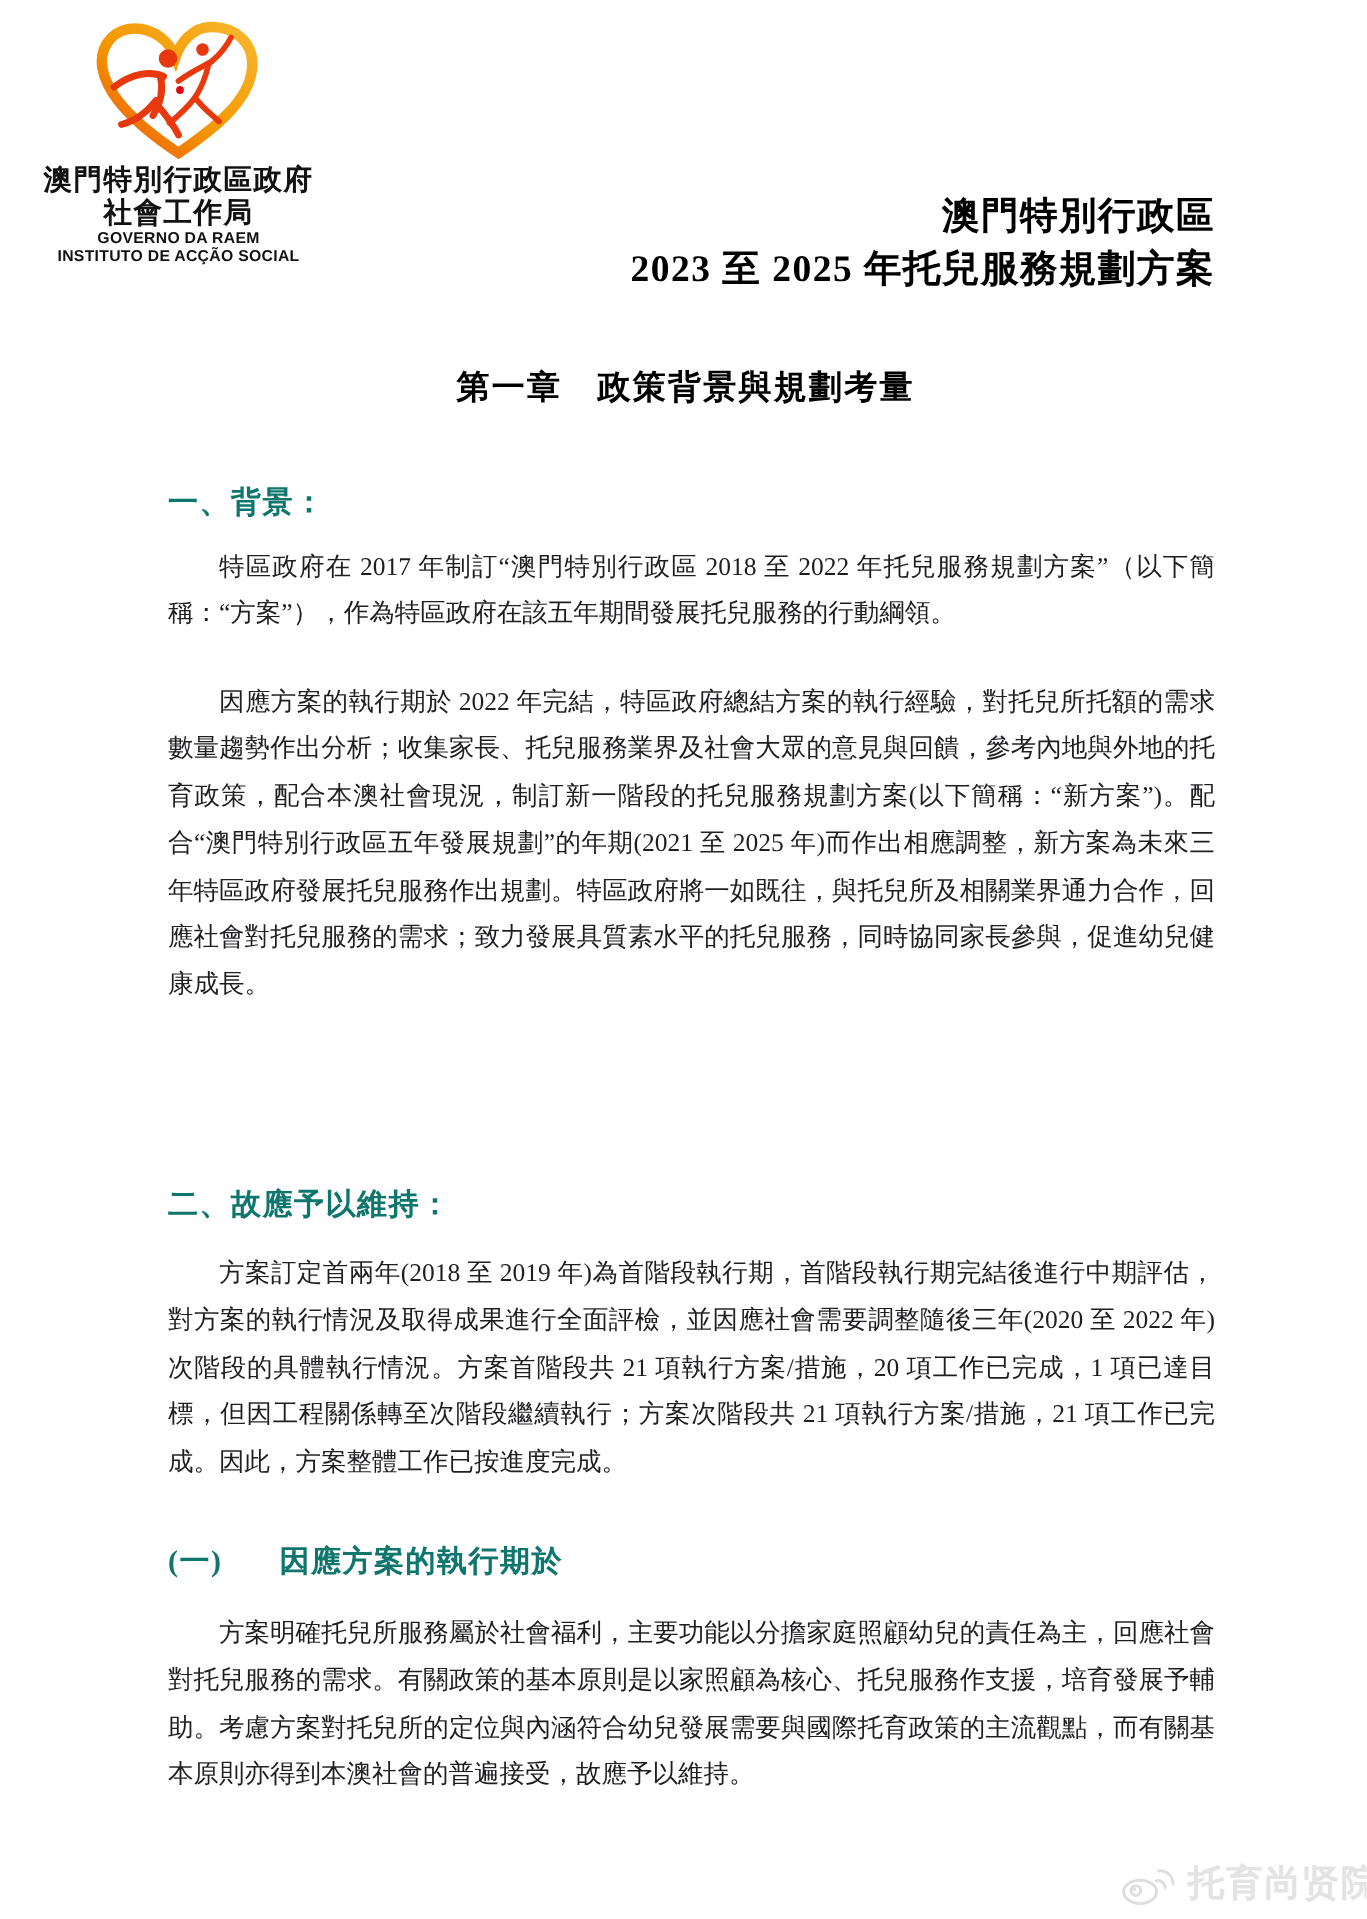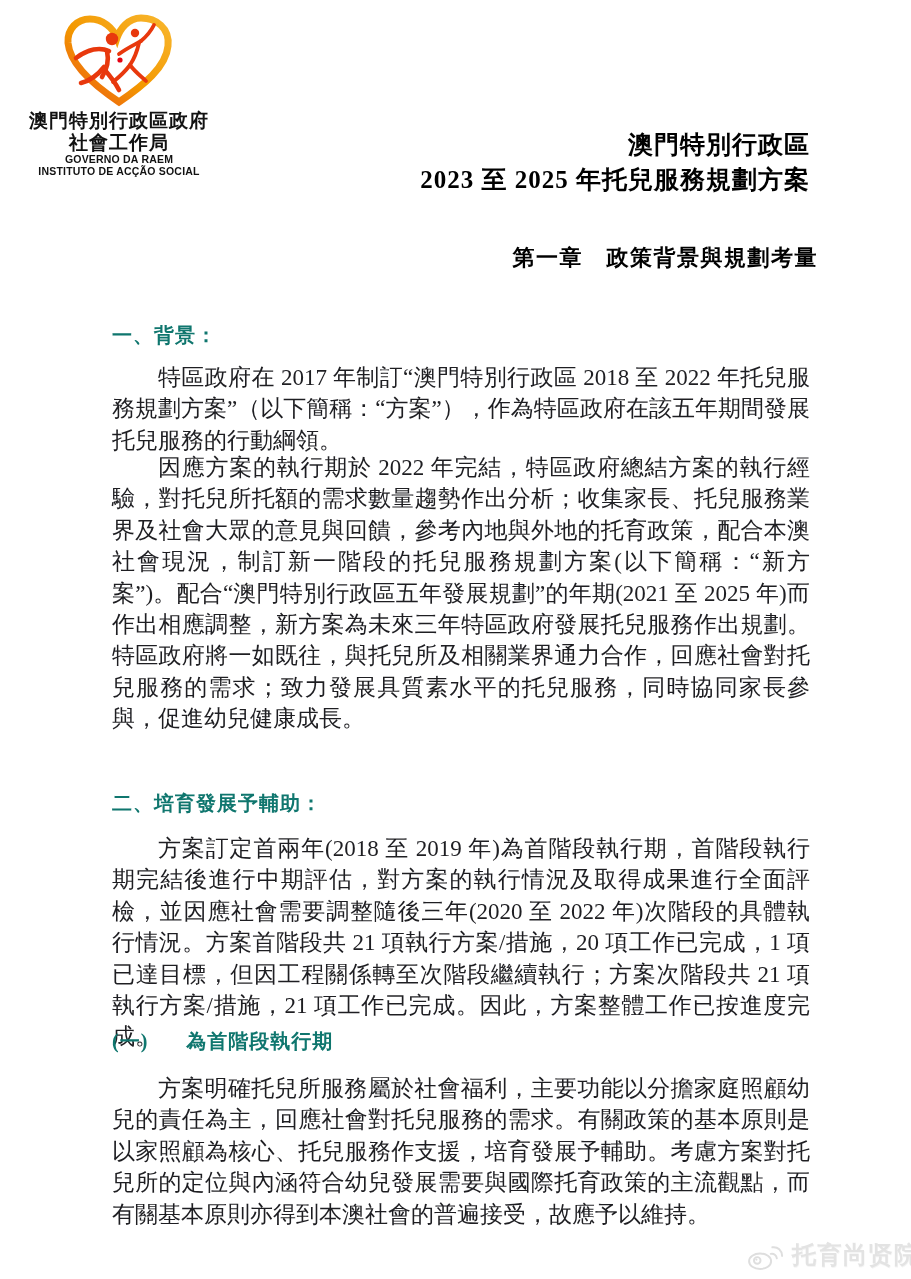--- a/index.html
+++ b/index.html
@@ -18,31 +18,31 @@
   .logo-heart{display:block;margin:0 auto;}
   .org-zh{font-weight:bold;font-size:19px;line-height:22px;letter-spacing:1px;}
   .org-pt{font-weight:bold;font-size:10.5px;line-height:11.5px;letter-spacing:0.2px;text-align:center;}
 
   
   .title-block{
     left:112px;top:128px;width:698px;text-align:right;
     font-weight:bold;font-size:25px;line-height:34.5px;color:#000;letter-spacing:1px;
   }
   .chapter{
-    left:120px;top:244px;width:698px;text-align:right;
+    left:108px;top:244px;width:698px;text-align:center;
     font-weight:bold;font-size:22px;line-height:28px;color:#000;letter-spacing:1.5px;
   }
 
   
   .sec-h{
     left:112px;width:698px;font-weight:bold;font-size:20px;line-height:26px;
     color:#0f766e;letter-spacing:1px;
   }
   .body-p{
-    left:112px;width:698px;margin:0;font-size:23px;line-height:31.4px;
+    left:112px;width:698px;margin:0;font-size:17px;line-height:31.4px;
     text-align:justify;text-indent:2em;color:#1e1e22;
   }
   .sub-title-gap{margin-left:38px;}
 
   
   .watermark{
     left:746px;top:1239px;display:flex;align-items:center;gap:8px;
     font-family:"Liberation Sans","DejaVu Sans",sans-serif;
   }
   .wm-text{
@@ -96,25 +96,25 @@
     <div>澳門特別行政區</div>
     <div>2023 至 2025 年托兒服務規劃方案</div>
   </div>
 
   <div class="abs chapter">第一章　政策背景與規劃考量</div>
 
   <div class="abs sec-h" style="top:322px;">一、背景：</div>
   <p class="abs body-p" style="top:362px;">特區政府在 2017 年制訂“澳門特別行政區 2018 至 2022 年托兒服務規劃方案”（以下簡稱：“方案”），作為特區政府在該五年期間發展托兒服務的行動綱領。</p>
   <p class="abs body-p" style="top:452px;">因應方案的執行期於 2022 年完結，特區政府總結方案的執行經驗，對托兒所托額的需求數量趨勢作出分析；收集家長、托兒服務業界及社會大眾的意見與回饋，參考內地與外地的托育政策，配合本澳社會現況，制訂新一階段的托兒服務規劃方案(以下簡稱：“新方案”)。配合“澳門特別行政區五年發展規劃”的年期(2021 至 2025 年)而作出相應調整，新方案為未來三年特區政府發展托兒服務作出規劃。特區政府將一如既往，與托兒所及相關業界通力合作，回應社會對托兒服務的需求；致力發展具質素水平的托兒服務，同時協同家長參與，促進幼兒健康成長。</p>
 
-  <div class="abs sec-h" style="top:790px;">二、培育發展予輔助：</div>
+  <div class="abs sec-h" style="top:790px;">二、故應予以維持：</div>
   <p class="abs body-p" style="top:833px;">方案訂定首兩年(2018 至 2019 年)為首階段執行期，首階段執行期完結後進行中期評估，對方案的執行情況及取得成果進行全面評檢，並因應社會需要調整隨後三年(2020 至 2022 年)次階段的具體執行情況。方案首階段共 21 項執行方案/措施，20 項工作已完成，1 項已達目標，但因工程關係轉至次階段繼續執行；方案次階段共 21 項執行方案/措施，21 項工作已完成。因此，方案整體工作已按進度完成。</p>
 
   <div class="abs sec-h" style="top:1028px;">
-    <span>(一)</span><span class="sub-title-gap">為首階段執行期</span>
+    <span>(一)</span><span class="sub-title-gap">因應方案的執行期於</span>
   </div>
   <p class="abs body-p" style="top:1073px;">方案明確托兒所服務屬於社會福利，主要功能以分擔家庭照顧幼兒的責任為主，回應社會對托兒服務的需求。有關政策的基本原則是以家照顧為核心、托兒服務作支援，培育發展予輔助。考慮方案對托兒所的定位與內涵符合幼兒發展需要與國際托育政策的主流觀點，而有關基本原則亦得到本澳社會的普遍接受，故應予以維持。</p>
 
   <div class="abs watermark">
     <svg width="38" height="31" viewBox="0 0 46 38" aria-hidden="true">
       <g fill="none" stroke="#dedede" stroke-width="2.4" stroke-linecap="round">
         <ellipse cx="17" cy="26" rx="13.5" ry="9.5"></ellipse>
         <circle cx="13.5" cy="25" r="4"></circle>
         <path d="M30,17 C34,16 37,19 37.5,22.5"></path>
         <path d="M32,9 C39,8 43.5,13 44,19.5"></path>

